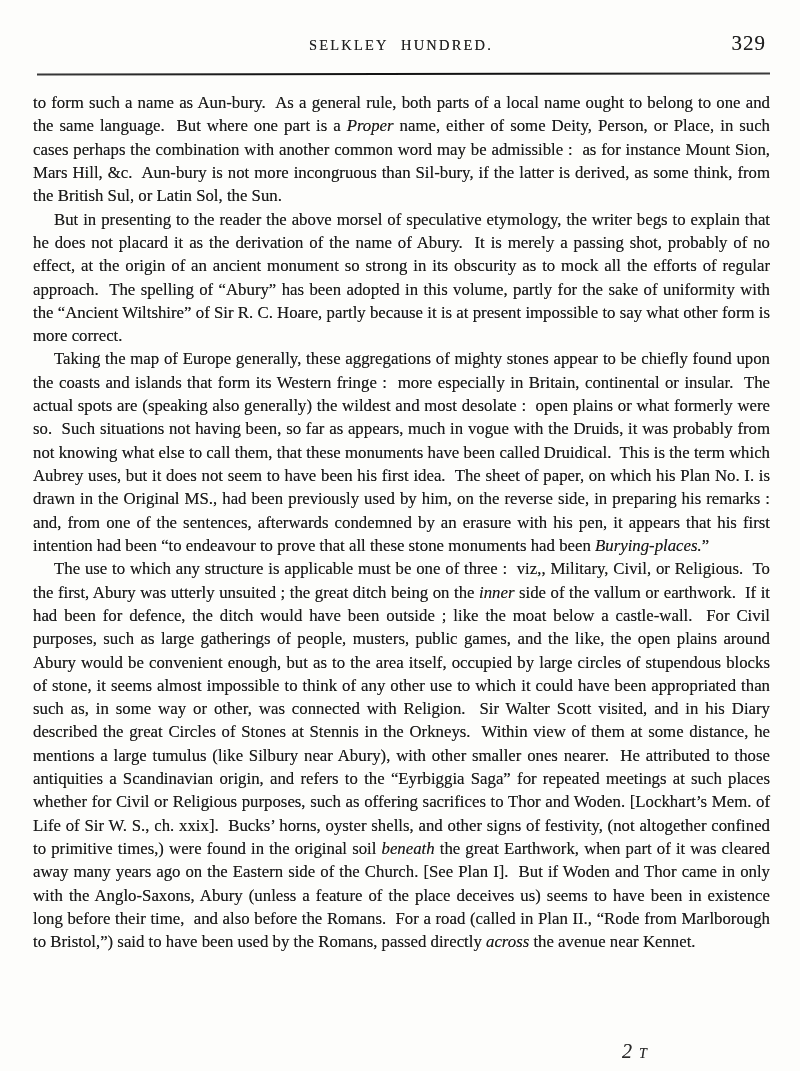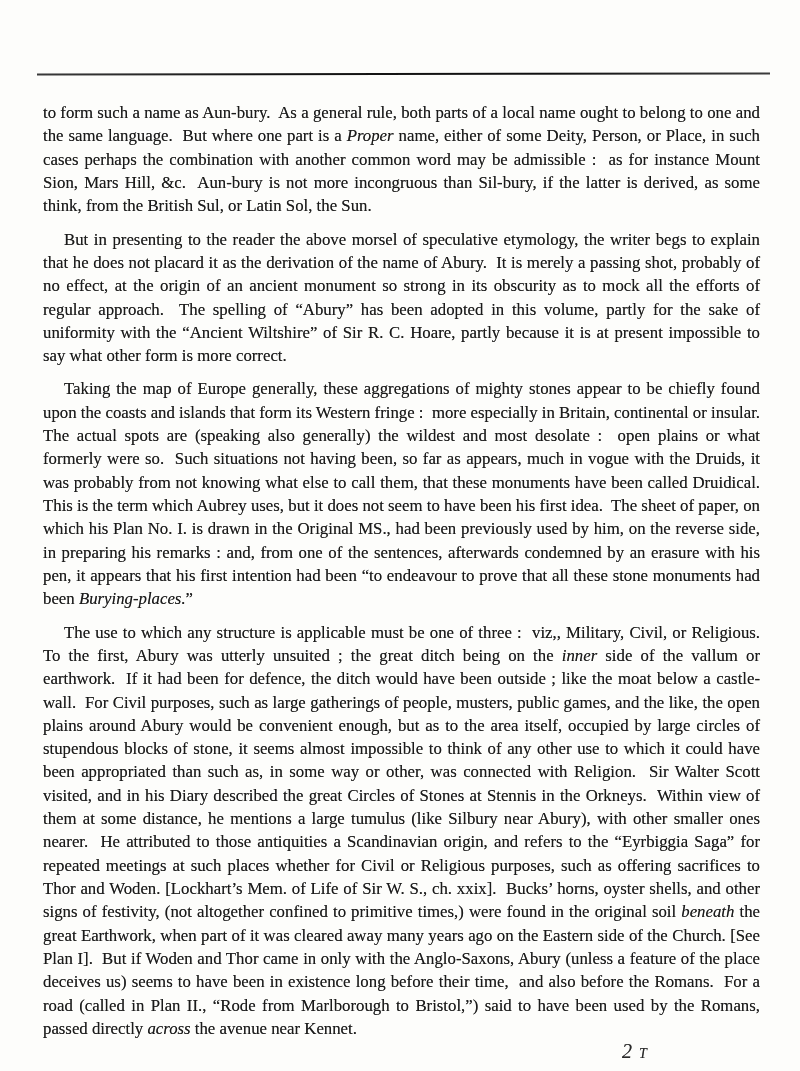--- a/index.html
+++ b/index.html
@@ -53,21 +53,21 @@
     top: 91px;
     left: 33px;
     width: 737px;
     font-size: 16.8px;
     line-height: 23.32px;
     text-align: justify;
     white-space: pre-wrap;
     color: #1b1b1b;
     text-shadow: 0 0 0.45px rgba(0,0,0,0.55);
   }
-  .body-text p { margin: 10px; }
+  .body-text p { margin: 0; }
   .body-text p.indent { text-indent: 21px; }
   .it { font-style: italic; }
   .signature {
     position: absolute;
     left: 622px;
     top: 1040px;
     font-size: 20px;
     color: #2a2a2a;
     text-shadow: 0 0 0.4px rgba(0,0,0,0.5);
     font-style: italic;
@@ -75,20 +75,24 @@
   .sig-letter {
     font-size: 14px;
     margin-left: 7px;
   }
 </style>
 </head>
 <body>
 
 <div class="page">
 
+  <div class="header">
+    <span class="running-title">SELKLEY HUNDRED.</span>
+    <span class="page-number">329</span>
+  </div>
 
   <div class="rule"></div>
 
   <div class="body-text"><p class="para"><span>to form such a name as Aun-bury.  As a general rule, both parts of a local name ought to belong to one and the same language.  But where one part is a </span><span class="it">Proper</span><span> name, either of some Deity, Person, or Place, in such cases perhaps the combination with another common word may be admissible :  as for instance Mount Sion, Mars Hill, &amp;c.  Aun-bury is not more incongruous than Sil-bury, if the latter is derived, as some think, from the British Sul, or Latin Sol, the Sun.</span></p><p class="para indent"><span>But in presenting to the reader the above morsel of speculative etymology, the writer begs to explain that he does not placard it as the derivation of the name of Abury.  It is merely a passing shot, probably of no effect, at the origin of an ancient monument so strong in its obscurity as to mock all the efforts of regular approach.  The spelling of “Abury” has been adopted in this volume, partly for the sake of uniformity with the “Ancient Wiltshire” of Sir R. C. Hoare, partly because it is at present impossible to say what other form is more correct.</span></p><p class="para indent"><span>Taking the map of Europe generally, these aggregations of mighty stones appear to be chiefly found upon the coasts and islands that form its Western fringe :  more especially in Britain, continental or insular.  The actual spots are (speaking also generally) the wildest and most desolate :  open plains or what formerly were so.  Such situations not having been, so far as appears, much in vogue with the Druids, it was probably from not knowing what else to call them, that these monuments have been called Druidical.  This is the term which Aubrey uses, but it does not seem to have been his first idea.  The sheet of paper, on which his Plan No. I. is drawn in the Original MS., had been previously used by him, on the reverse side, in preparing his remarks : and, from one of the sentences, afterwards condemned by an erasure with his pen, it appears that his first intention had been “to endeavour to prove that all these stone monuments had been </span><span class="it">Burying-places.</span><span>”</span></p><p class="para indent"><span>The use to which any structure is applicable must be one of three :  viz,, Military, Civil, or Religious.  To the first, Abury was utterly unsuited ; the great ditch being on the </span><span class="it">inner</span><span> side of the vallum or earthwork.  If it had been for defence, the ditch would have been outside ; like the moat below a castle-wall.  For Civil purposes, such as large gatherings of people, musters, public games, and the like, the open plains around Abury would be convenient enough, but as to the area itself, occupied by large circles of stupendous blocks of stone, it seems almost impossible to think of any other use to which it could have been appropriated than such as, in some way or other, was connected with Religion.  Sir Walter Scott visited, and in his Diary described the great Circles of Stones at Stennis in the Orkneys.  Within view of them at some distance, he mentions a large tumulus (like Silbury near Abury), with other smaller ones nearer.  He attributed to those antiquities a Scandinavian origin, and refers to the “Eyrbiggia Saga” for repeated meetings at such places whether for Civil or Religious purposes, such as offering sacrifices to Thor and Woden. [Lockhart’s Mem. of Life of Sir W. S., ch. xxix].  Bucks’ horns, oyster shells, and other signs of festivity, (not altogether confined to primitive times,) were found in the original soil </span><span class="it">beneath</span><span> the great Earthwork, when part of it was cleared away many years ago on the Eastern side of the Church. [See Plan I].  But if Woden and Thor came in only with the Anglo-Saxons, Abury (unless a feature of the place deceives us) seems to have been in existence long before their time,  and also before the Romans.  For a road (called in Plan II., “Rode from Marlborough to Bristol,”) said to have been used by the Romans, passed directly </span><span class="it">across</span><span> the avenue near Kennet.</span></p></div>
 
   <div class="signature">
     <span class="sig-num">2</span><span class="sig-letter">T</span>
   </div>
 
 </div>

